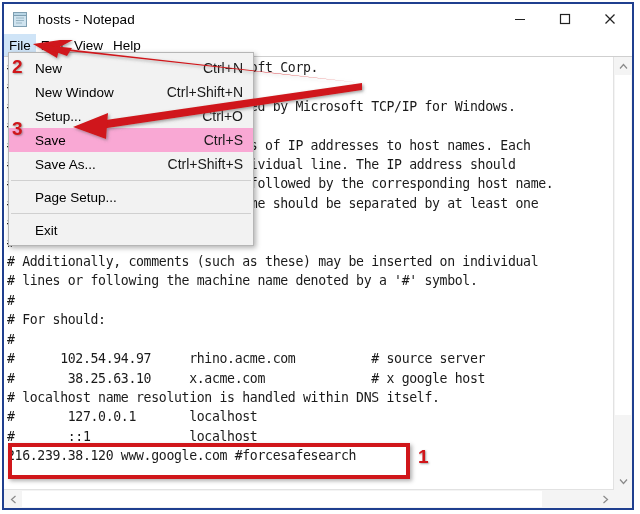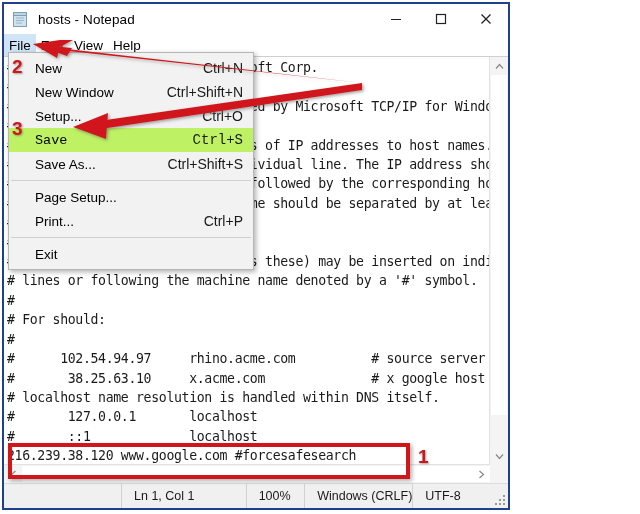--- a/index.html
+++ b/index.html
@@ -12,21 +12,21 @@
     height: 514px;
     overflow: hidden;
     font-family: "Liberation Sans", sans-serif;
   }
 
   
   #window {
     position: absolute;
     left: 2px;
     top: 2px;
-    width: 508px;   
+    width: 632px;   
     height: 508px;
     box-sizing: border-box;
     border: 2px solid #1f3f8f;
     background: #ffffff;
     display: flex;
     flex-direction: column;
   }
 
   
   #titlebar {
@@ -244,22 +244,21 @@
     display: flex;
     align-items: center;
     position: relative;
     font-size: 13.5px;
     color: #000000;
     padding-left: 26px;
     padding-right: 10px;
     white-space: nowrap;
   }
   .dd-item.selected {
-    background: #bef264;
-    font-family: Liberation Mono, monospace;
+    background: #f9a8d4;
   }
   .dd-accel {
     position: absolute;
     right: 10px;
     font-size: 14px;
     color: #1a1a1a;
   }
   .dd-sep {
     height: 1px;
     background: #d0d0d0;
@@ -397,43 +396,20 @@
       </div>
       <div class="sb-arrow sb-right">
         <svg width="7" height="9" viewBox="0 0 7 9">
             <polyline points="1.5,1 5.5,4.5 1.5,8" fill="none" stroke="#8a8a8a" stroke-width="1.2"></polyline>
           </svg>
       </div>
     </div>
     <div id="corner-box"></div>
   </div>
 
-  <div id="statusbar">
-    <div class="status-cell" id="sc-spacer"></div>
-    <div class="status-cell" id="sc-ln">
-      <span>Ln 1, Col 1</span>
-    </div>
-    <div class="status-cell" id="sc-zoom">
-      <span>100%</span>
-    </div>
-    <div class="status-cell" id="sc-eol">
-      <span>Windows (CRLF)</span>
-    </div>
-    <div class="status-cell" id="sc-enc">
-      <span>UTF-8</span>
-    </div>
-    <div id="grip">
-      <i style="right:0;bottom:0;"></i>
-      <i style="right:4px;bottom:0;"></i>
-      <i style="right:8px;bottom:0;"></i>
-      <i style="right:0;bottom:4px;"></i>
-      <i style="right:4px;bottom:4px;"></i>
-      <i style="right:0;bottom:8px;"></i>
-    </div>
-  </div>
 </div>
 
 <div id="file-menu">
   <div class="dd-item">
     <span>New</span>
     <span class="dd-accel">Ctrl+N</span>
   </div>
   <div class="dd-item">
     <span>New Window</span>
     <span class="dd-accel">Ctrl+Shift+N</span>
@@ -447,24 +423,20 @@
     <span class="dd-accel">Ctrl+S</span>
   </div>
   <div class="dd-item">
     <span>Save As...</span>
     <span class="dd-accel">Ctrl+Shift+S</span>
   </div>
   <div class="dd-sep"></div>
   <div class="dd-item">
     <span>Page Setup...</span>
     <span class="dd-accel"></span>
-  </div>
-  <div class="dd-item">
-    <span>Print...</span>
-    <span class="dd-accel">Ctrl+P</span>
   </div>
   <div class="dd-sep"></div>
   <div class="dd-item">
     <span>Exit</span>
     <span class="dd-accel"></span>
   </div>
 </div>
 
 <div id="anno">
   <svg width="640" height="514" style="position:absolute;left:0;top:0;">

